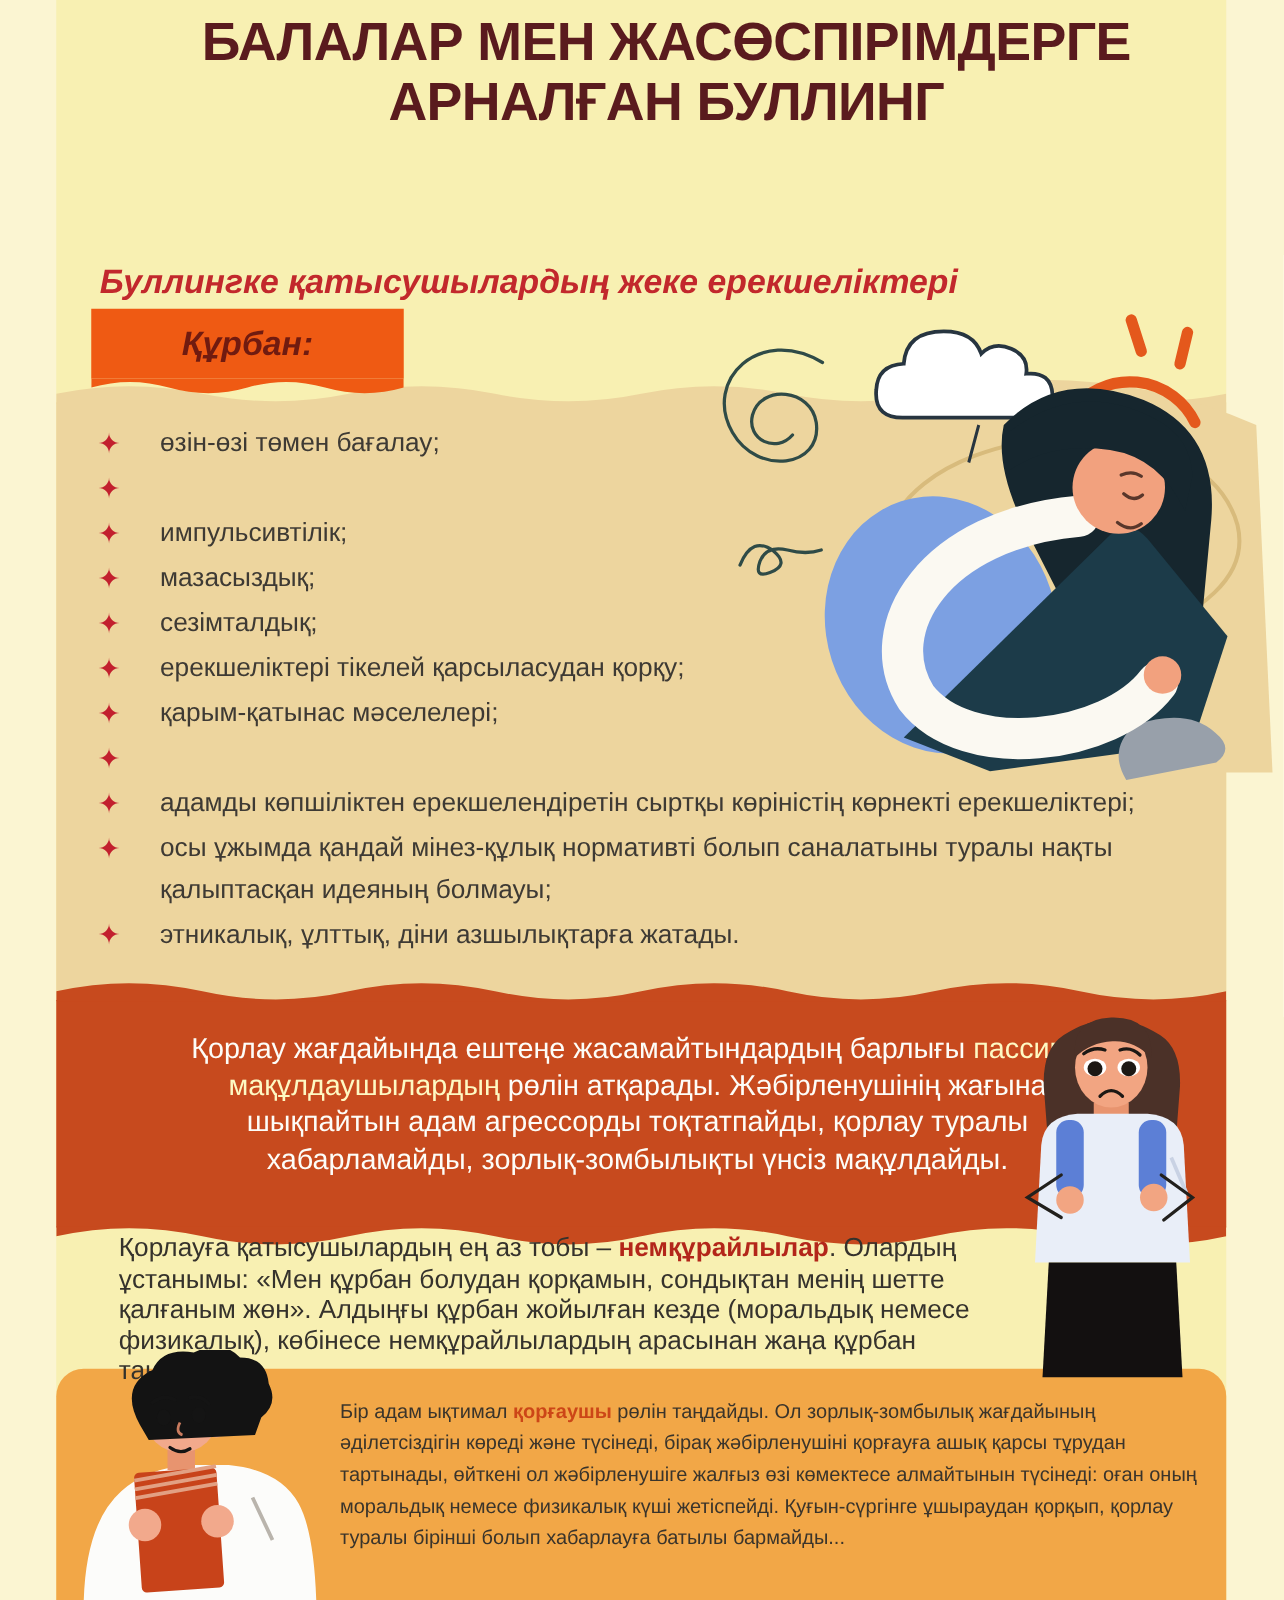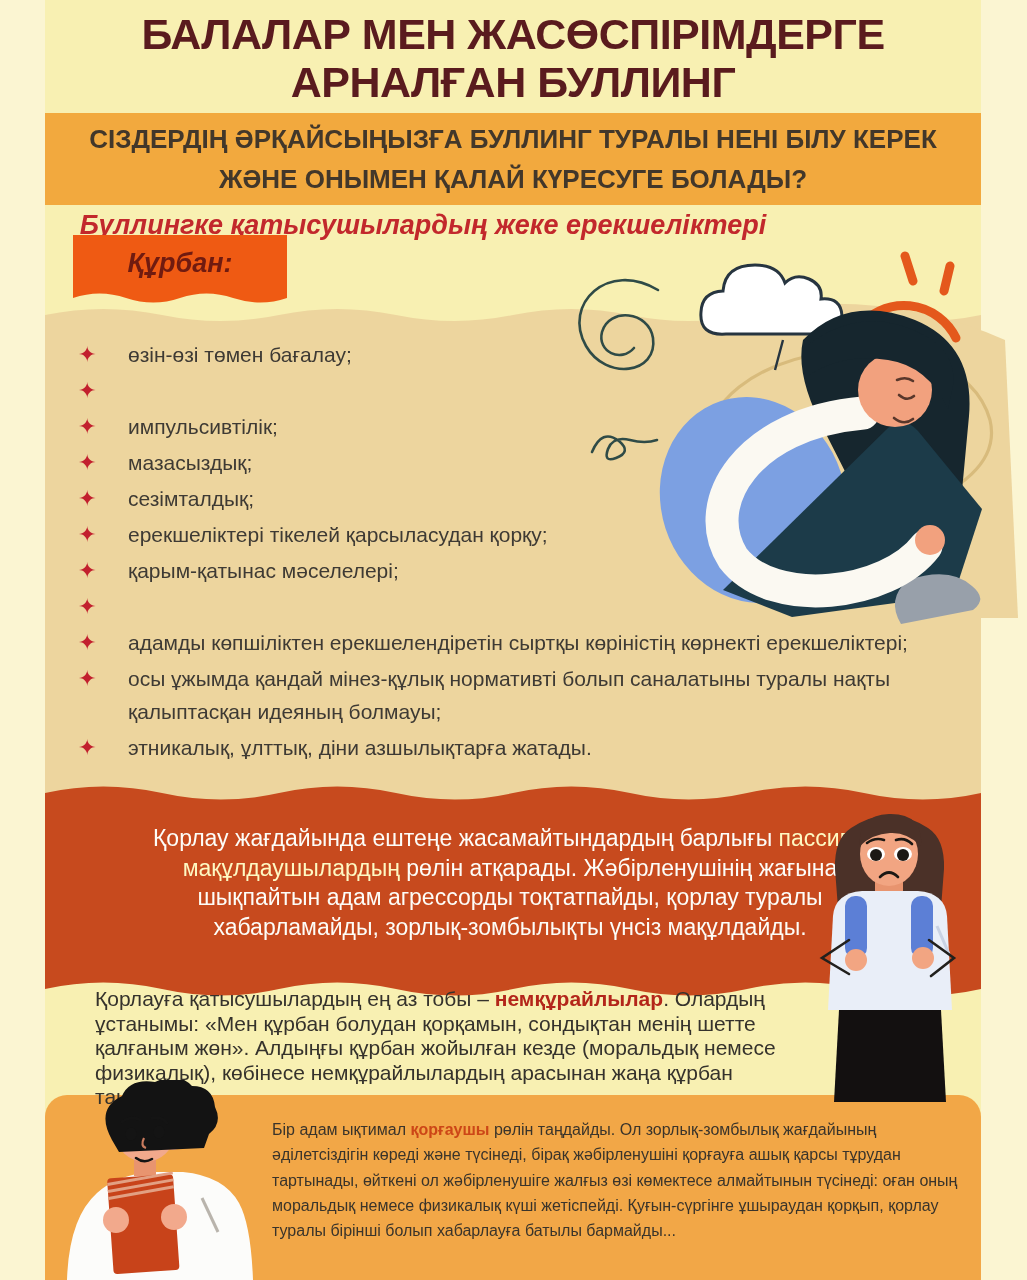--- a/index.html
+++ b/index.html
@@ -1,28 +1,28 @@
 <!DOCTYPE html>
 <html><head>
 <meta charset="utf-8">
 <style>
   html,body{margin:0;padding:0;}
   body{font-family:"Liberation Sans","DejaVu Sans",sans-serif;}
   .poster{position:relative;width:1027px;height:1280px;background:#FBF5D2;overflow:hidden;}
   .column{position:absolute;left:45px;top:0;width:936px;height:1280px;background:#F8F0B2;}
 
   .title{position:absolute;left:45px;top:10px;width:936px;text-align:center;
-         color:#5A1B1E;font-weight:800;font-size:43px;line-height:48px;letter-spacing:-0.5px;}
+         color:#5A1B1E;font-weight:800;font-size:43px;line-height:48px;letter-spacing:-0.5px;padding-left:20px;}
   .banner{position:absolute;left:45px;top:113px;width:936px;height:92px;background:#F2A93E;
           display:flex;flex-direction:column;justify-content:center;gap:12px;text-align:center;
           color:#42372A;font-weight:600;font-size:26px;line-height:28px;}
   .subtitle{position:absolute;left:45px;top:210px;width:756px;text-align:center;
             color:#C2282C;font-weight:700;font-style:italic;font-size:27px;}
 
-  .kurban-box{position:absolute;left:73px;top:235px;width:214px;height:56px;background:#EF5A13;
+  .kurban-box{position:absolute;left:73px;top:247px;width:250px;height:56px;background:#EF5A13;
               display:flex;align-items:center;justify-content:center;}
   .kurban-box .wave{position:absolute;left:0;top:100%;width:100%;height:15px;}
   .kurban-label{color:#701B10;font-weight:800;font-style:italic;font-size:27px;}
 
   .tan-blob{position:absolute;left:45px;top:322px;width:936px;height:478px;background:#EDD59E;}
   .tan-blob .wave{position:absolute;left:0;top:-15px;width:100%;height:16px;}
 
   .trait-list{position:absolute;left:76px;top:338px;width:872px;margin:0;padding:0;list-style:none;z-index:3;}
   .trait-list li{display:flex;align-items:flex-start;margin-bottom:3px;min-height:33px;
                  color:#3E3A34;font-size:21px;line-height:33px;}
@@ -54,24 +54,20 @@
 <body>
 
 <div class="poster">
   <div class="column"></div>
 
   <div class="title">
     <div>БАЛАЛАР МЕН ЖАСӨСПІРІМДЕРГЕ</div>
     <div>АРНАЛҒАН БУЛЛИНГ</div>
   </div>
 
-  <div class="banner">
-    <div>СІЗДЕРДІҢ ӘРҚАЙСЫҢЫЗҒА БУЛЛИНГ ТУРАЛЫ НЕНІ БІЛУ КЕРЕК</div>
-    <div>ЖӘНЕ ОНЫМЕН ҚАЛАЙ КҮРЕСУГЕ БОЛАДЫ?</div>
-  </div>
 
   <div class="subtitle">Буллингке  қатысушылардың жеке ерекшеліктері</div>
 
   <div class="tan-blob">
     <svg class="wave" viewBox="0 0 936 16" preserveAspectRatio="none">
       <path fill="#EDD59E" d="M0 8 Q58 -4 117 8 T234 8 T351 8 T468 8 T585 8 T702 8 T819 8 T936 8 V16 H0 Z"></path>
     </svg>
   </div>
 
   <svg class="illus illus-sitting" viewBox="0 0 467 380">

